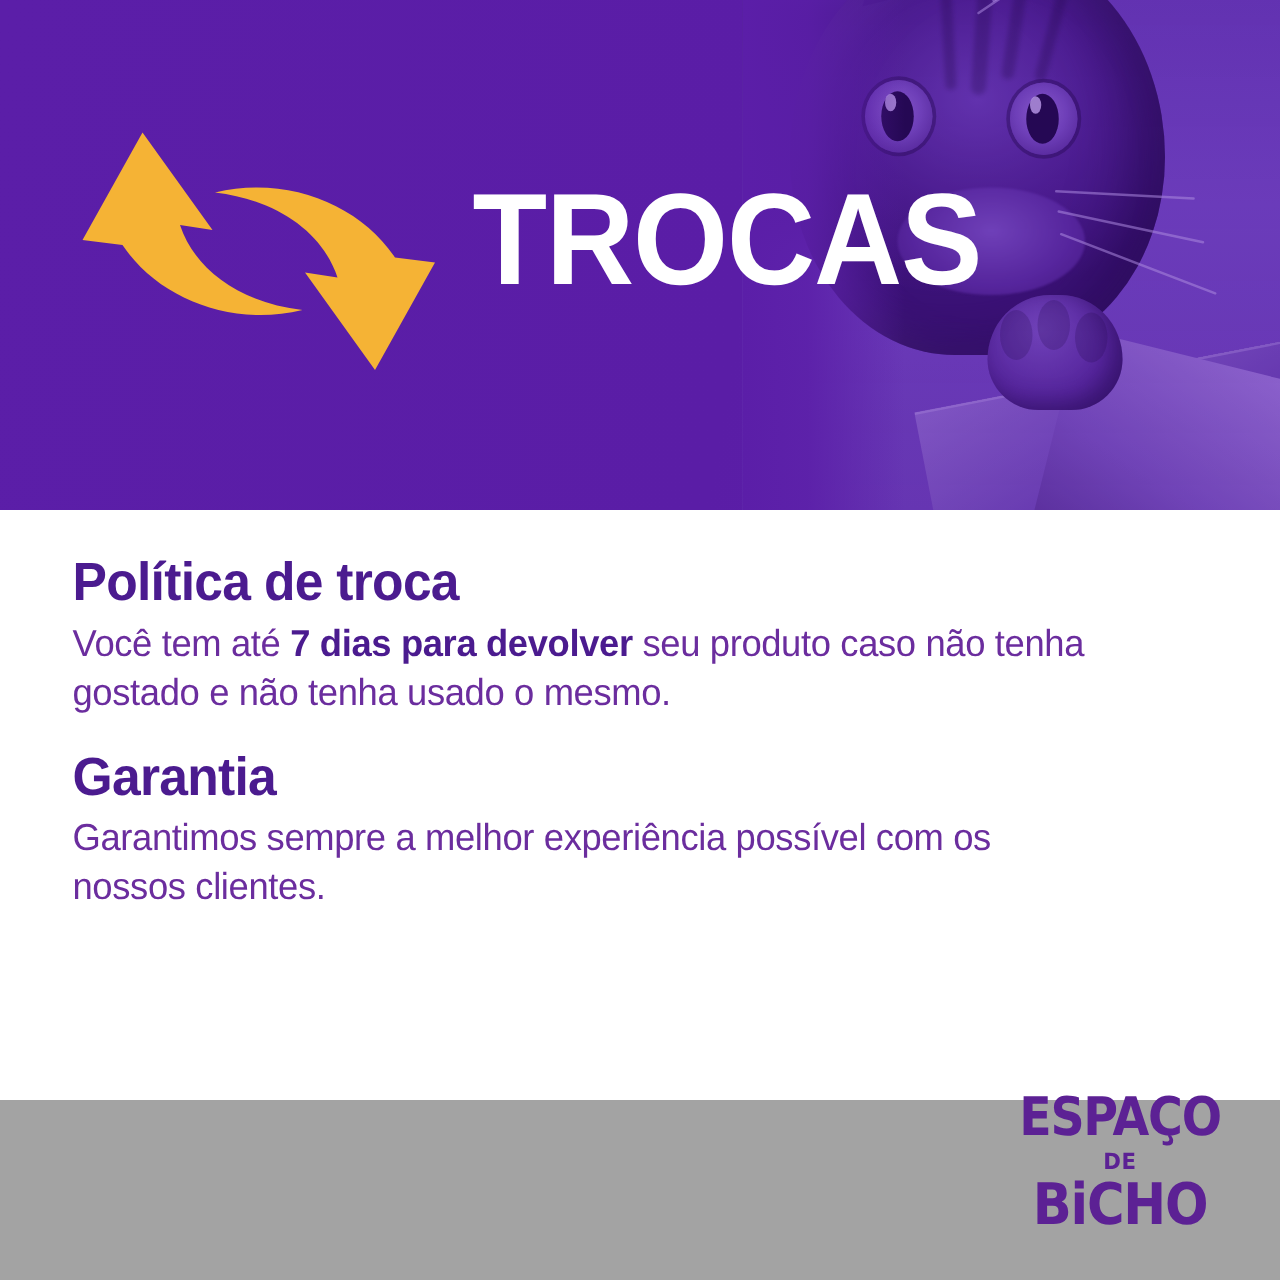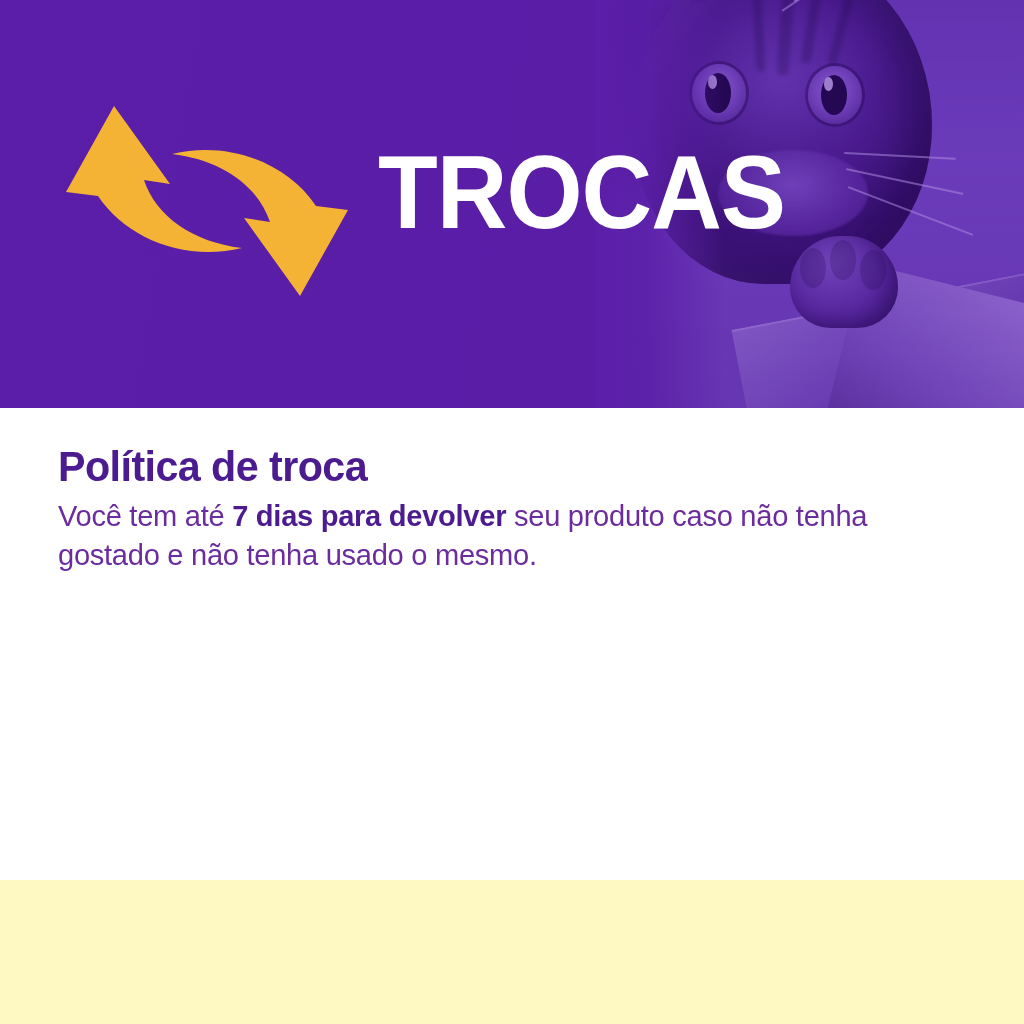--- a/index.html
+++ b/index.html
@@ -10,21 +10,21 @@
   }
   body {
     font-family: "Liberation Sans", sans-serif;
   }
 
   .page {
     position: relative;
     width: 1024px;
     height: 1024px;
     overflow: hidden;
-    background: #fef9c3;
+    background: #a3a3a3;
   }
 
   
   .hero {
     position: absolute;
     left: 0;
     top: 0;
     width: 1024px;
     height: 408px;
     overflow: hidden;
@@ -362,16 +362,25 @@
   </div>
 
   <div class="content">
 
     <div class="section sec-politica">
       <h2 class="section-title">Política de troca</h2>
       <p class="section-body"><span>Você tem até </span><b>7 dias para devolver</b><span> seu produto caso não tenha gostado e não tenha usado o mesmo.</span></p>
     </div>
 
 
+    <div class="section sec-garantia">
+      <h2 class="section-title">Garantia</h2>
+      <p class="section-body">Garantimos sempre a melhor experiência possível com os nossos clientes.</p>
+    </div>
   </div>
 
+  <div class="brand-logo">
+    <span class="espaco">ESPAÇO</span>
+    <span class="de">DE</span>
+    <span class="bicho">BiCHO</span>
+  </div>
 
 </div>
 
 </body></html>

